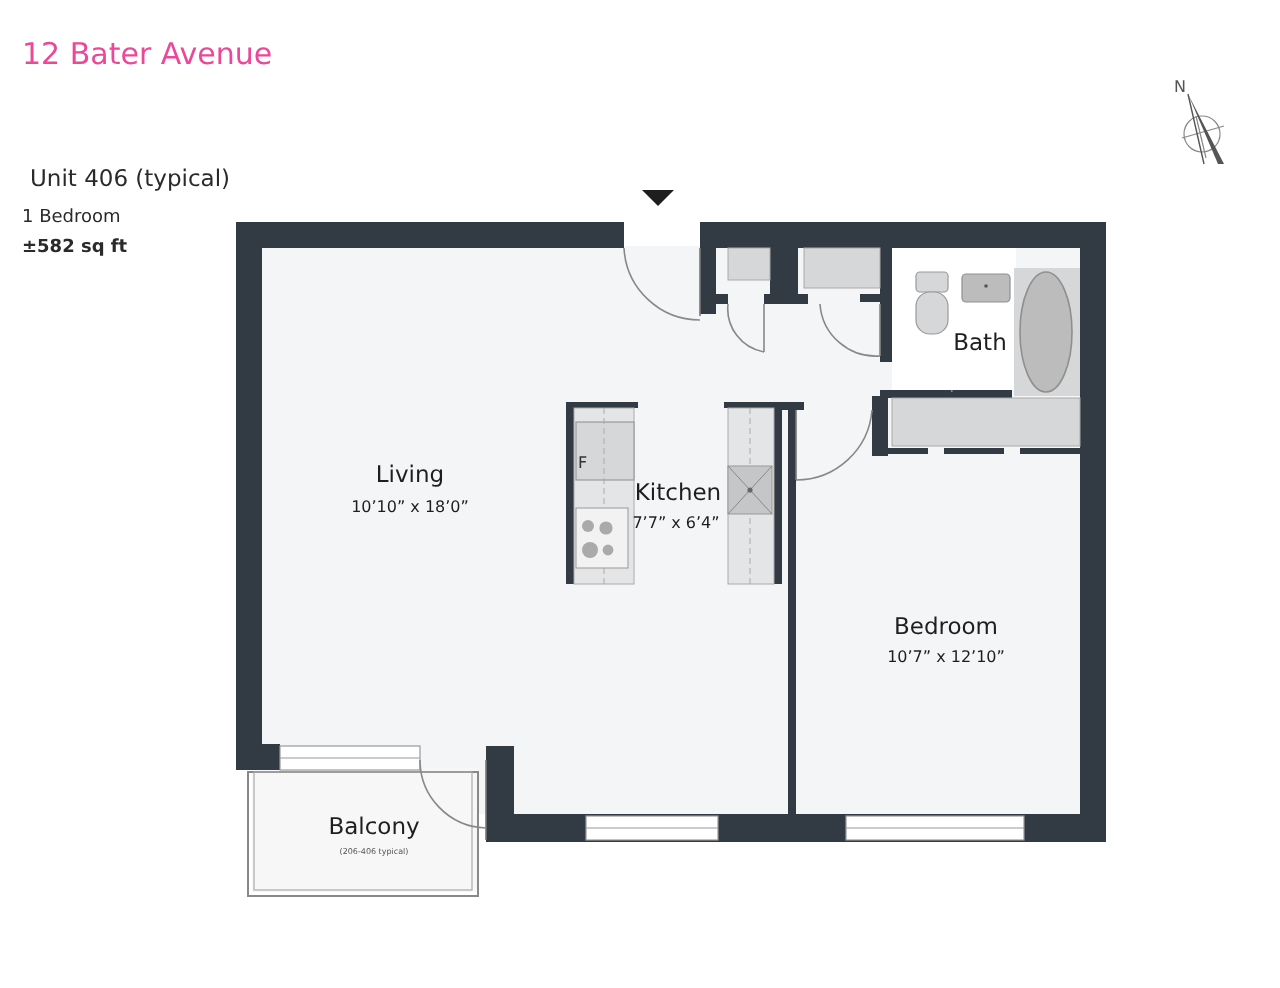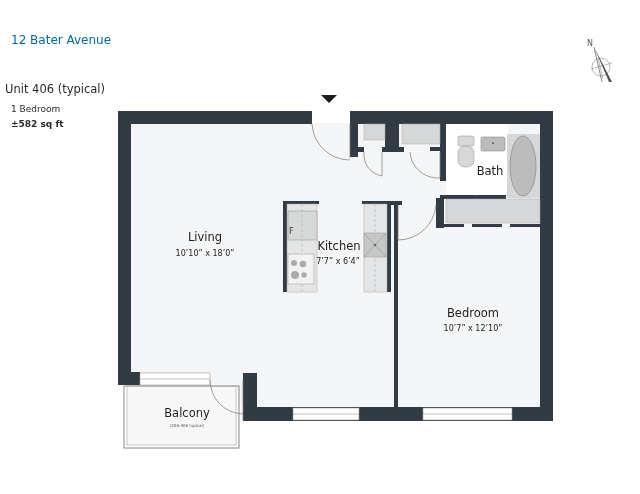--- a/index.html
+++ b/index.html
@@ -1,18 +1,18 @@
 <!DOCTYPE html>
 <html><head>
   <meta charset="utf-8">
   <style>
     html, body { margin: 0; padding: 0; background: #ffffff; }
     body { width: 640px; height: 494px; position: relative; overflow: hidden; font-family: "DejaVu Sans", sans-serif; color: #222; }
-    .title { position: absolute; left: 11px; top: 33px; font-size: 12px; color: #0369a1; }
-    .unit { position: absolute; left: 5px; top: 82px; font-size: 11.5px; color: #2a2a2a; }
+    .title { position: absolute; left: 11px; top: 18px; font-size: 15px; color: #ec4899; }
+    .unit { position: absolute; left: 15px; top: 82px; font-size: 11.5px; color: #2a2a2a; }
     .beds { position: absolute; left: 11px; top: 104px; font-size: 9px; color: #2a2a2a; }
     .area { position: absolute; left: 11px; top: 119px; font-size: 9px; color: #2a2a2a; font-weight: bold; }
     svg.plan { position: absolute; left: 0; top: 0; }
     .room-name { font-family: "DejaVu Sans", sans-serif; font-size: 11.5px; fill: #1e1e1e; }
     .room-dim { font-family: "DejaVu Sans", sans-serif; font-size: 8px; fill: #1e1e1e; }
     .tiny { font-family: "DejaVu Sans", sans-serif; font-size: 4px; fill: #555; }
     .flabel { font-family: "DejaVu Sans", sans-serif; font-size: 8px; fill: #333; }
   </style>
 </head>
 <body>

